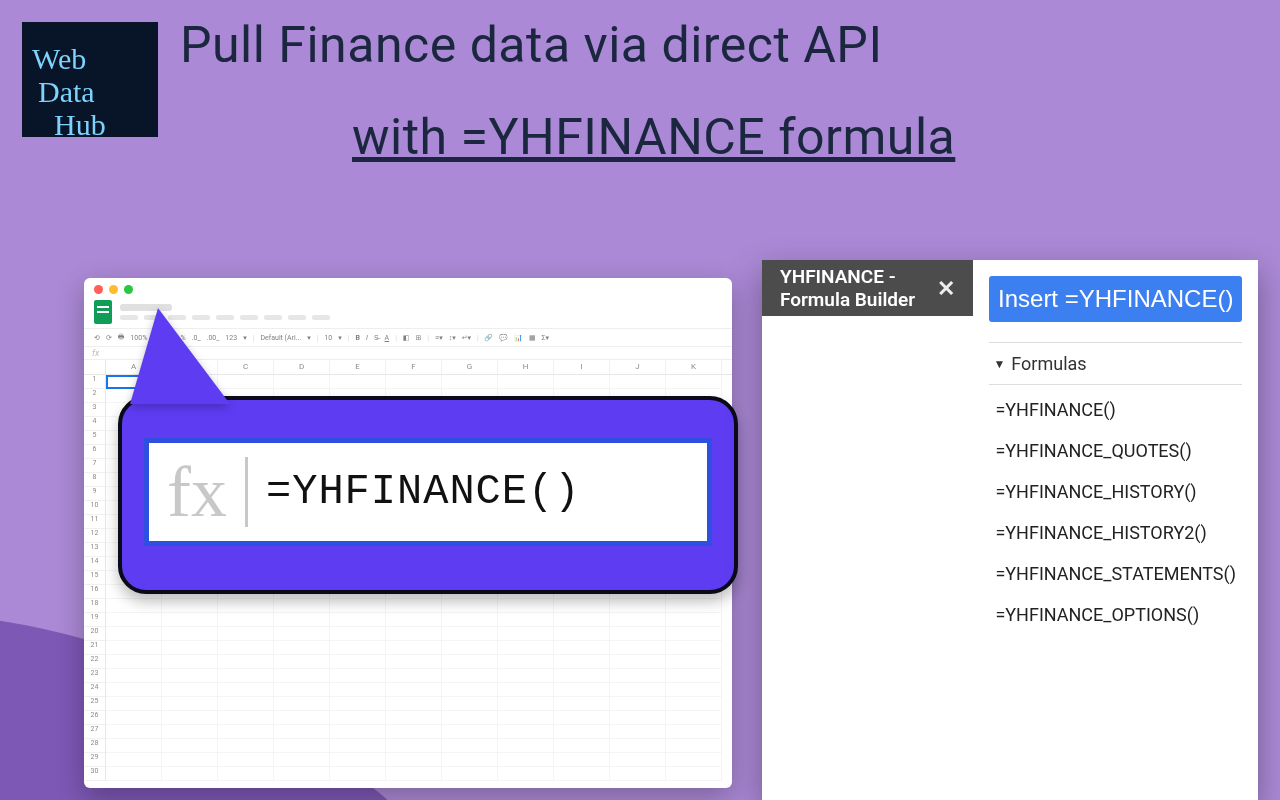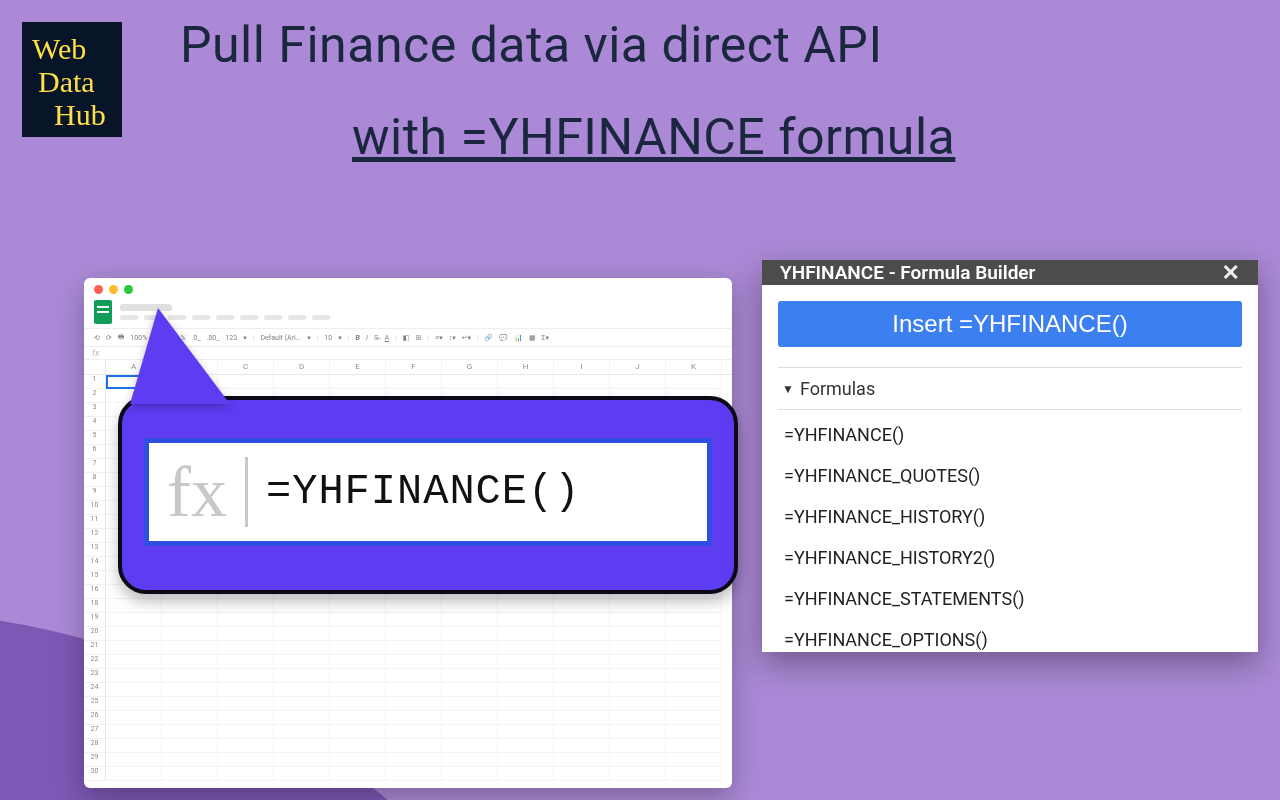--- a/index.html
+++ b/index.html
@@ -15,27 +15,27 @@
     border-radius: 50%;
     background: #7d58b5;
     left: -930px; top: 610px;
     z-index: 0;
   }
 
   
   .logo {
     position: absolute;
     left: 22px; top: 22px;
-    width: 100px; height: 115px;
+    width: 136px; height: 115px;
     background: #081428;
-    color: #fde047;
+    color: #7dd3fc;
     font-family: Georgia, "Times New Roman", serif;
     font-size: 30px;
     line-height: 1.1;
-    padding: 10px 10px;
+    padding: 20px 10px;
     z-index: 2;
   }
   .logo .l2 { padding-left: 6px; }
   .logo .l3 { padding-left: 22px; }
 
   
   .headline {
     position: absolute;
     left: 180px; top: 16px;
     color: #1b263f;
@@ -124,25 +124,25 @@
     font-family: "Courier New", monospace;
     font-size:42px;
     color:#111;
     letter-spacing:1px;
   }
 
   
   .panel{
     position:absolute;
     left:762px; top:260px;
-    width:496px; height:392px;
+    width:496px; height:540px;
     background:#fff;
     box-shadow: 0 12px 30px rgba(0,0,0,.35);
     z-index:6;
-    display:flex; flex-direction:column;
+    display:flex; flex-direction:row;
   }
   .panel-header{
     background:#4c4c4c;
     color:#fff;
     height:56px;
     display:flex; align-items:center; justify-content:space-between;
     padding:0 18px;
     font-weight:600;
     font-size:19px;
   }

